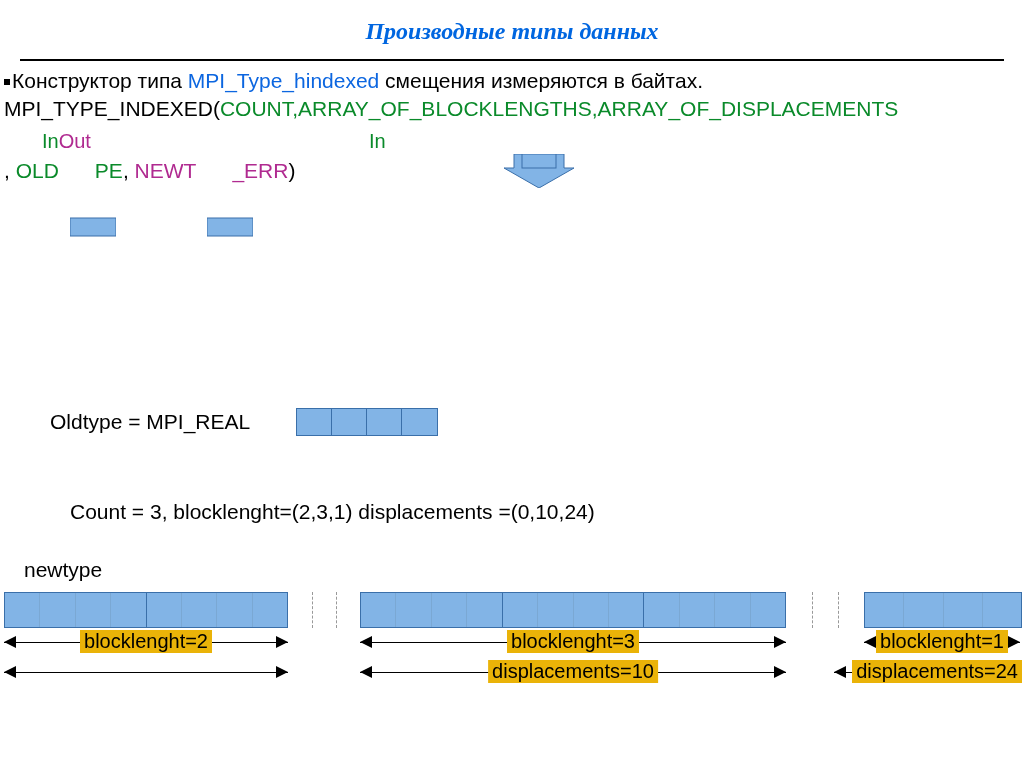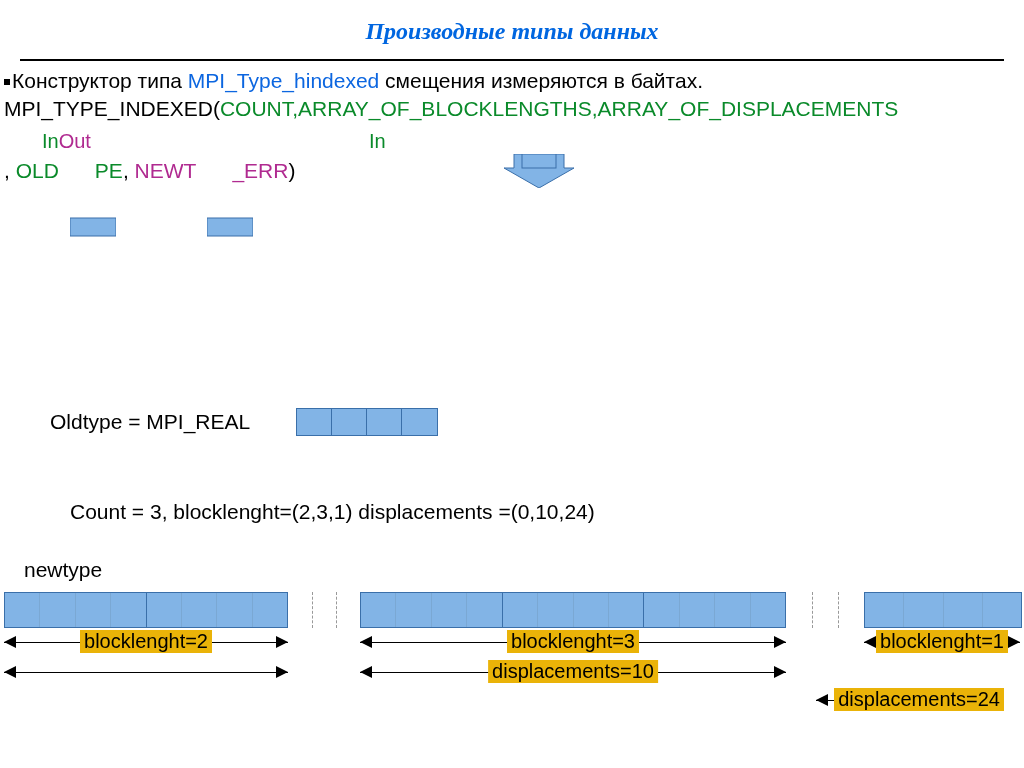--- a/index.html
+++ b/index.html
@@ -258,18 +258,18 @@
     <div class="line"></div>
       <div class="arl"></div>
       <div class="arr"></div>
   </div>
   <div class="dim dim2-row" style="left:360px; width:426px;">
     <div class="line"></div>
       <div class="arl"></div>
       <div class="arr"></div>
     <div class="lbl">displacements=10</div>
   </div>
-  <div class="dim dim2-row" style="left:816px; width:188px;margin-top:28px;">
+  <div class="dim dim2-row" style="left:834px; width:188px;">
     <div class="line"></div>
       <div class="arl"></div>
     <div class="lbl" style="left:auto; right:0; transform:none;">displacements=24</div>
   </div>
 </div>
 
 </body></html>

